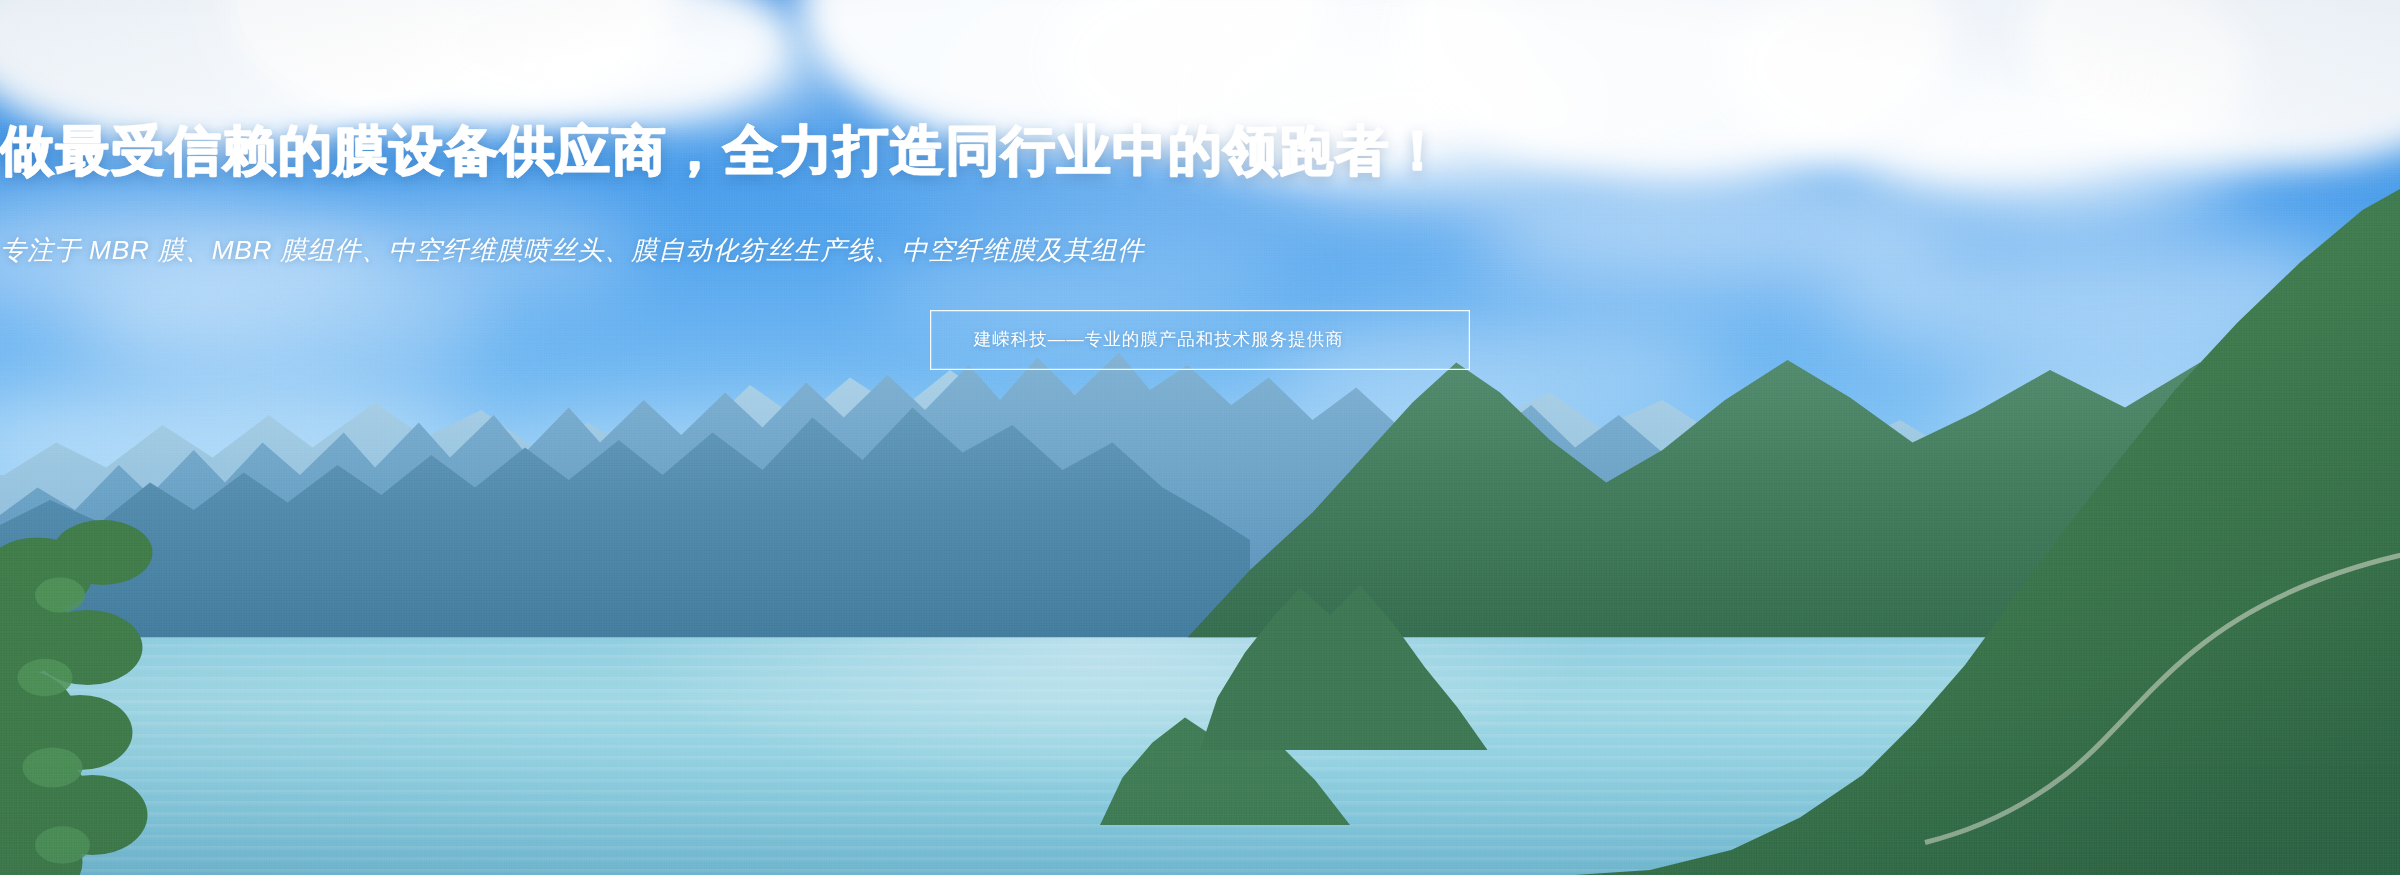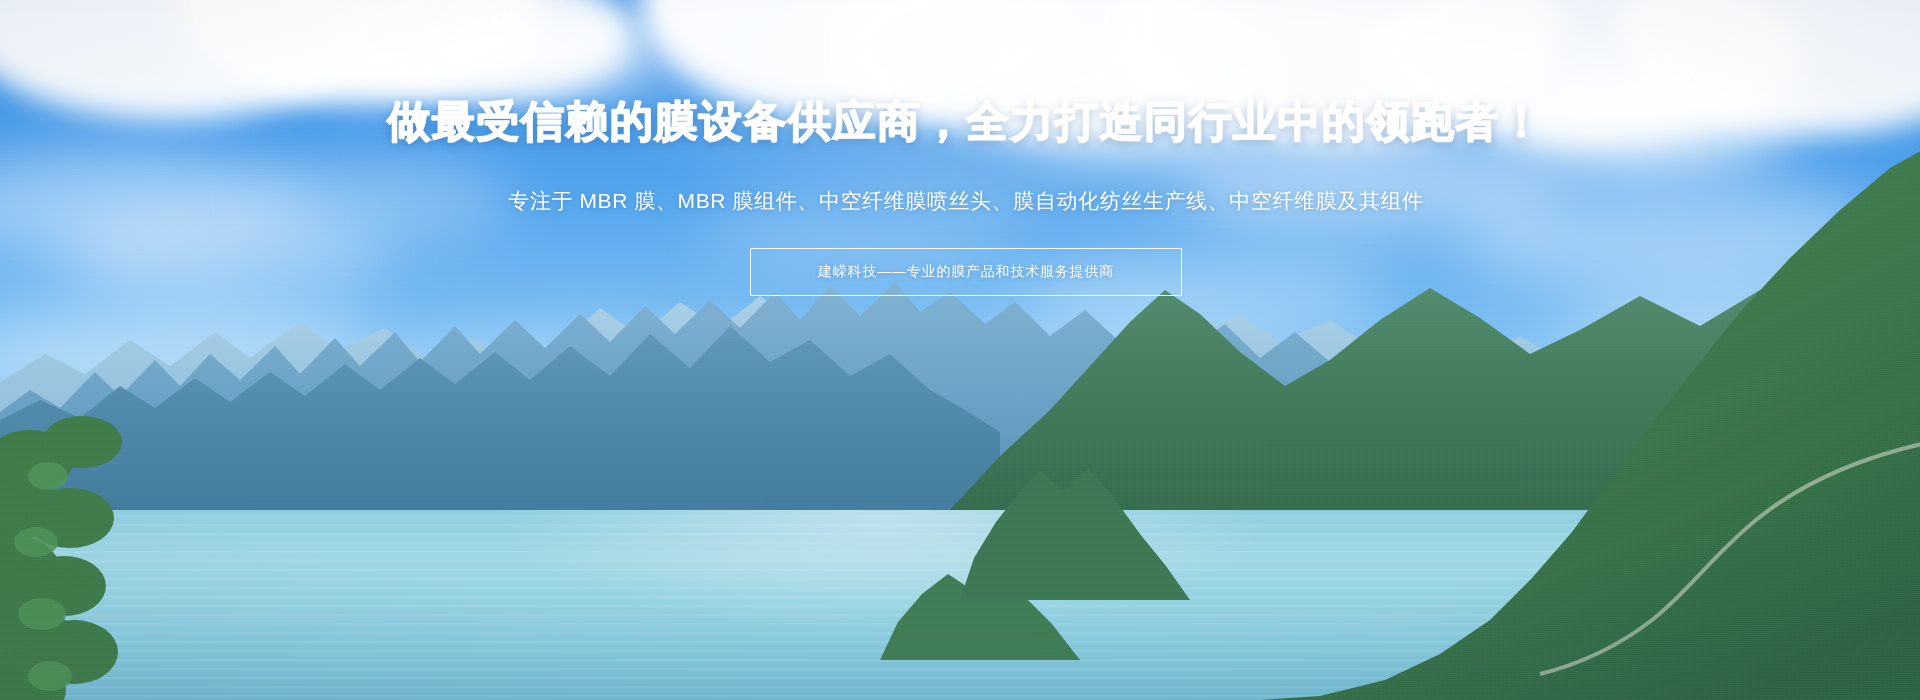--- a/index.html
+++ b/index.html
@@ -109,23 +109,22 @@
   }
   .hill-left-tree {
     left:-10px; bottom:0; width:230px; height:300px;
   }
   .island-a { left:880px; bottom:40px; width:200px; height:120px; }
   .island-b { left:960px; bottom:100px; width:230px; height:150px; }
 
   
   .content {
     position:absolute; left:0; right:0; top:0;
-    text-align:center;
+    text-align:left;
     z-index:40;
-    padding-left:12px;
   }
 
   .headline {
     margin-top:96px;
     font-size:43px;
     font-weight:bold;
     color:#ffffff;
     letter-spacing:1.5px;
     line-height:1.18;
     white-space:nowrap;
@@ -141,20 +140,21 @@
 
   .subtitle {
     margin-top:38px;
     font-size:21px;
     font-weight:normal;
     color:#ffffff;
     letter-spacing:.6px;
     line-height:1.5;
     white-space:nowrap;
     text-shadow:0 1px 5px rgba(40,95,150,.35);
+    font-style:italic;
   }
 
   .tagline-wrap {
     margin-top:32px;
     display:flex;
     justify-content:center;
   }
   .tagline-box {
     border:1px solid rgba(255,255,255,.92);
     padding:14px 34px;

